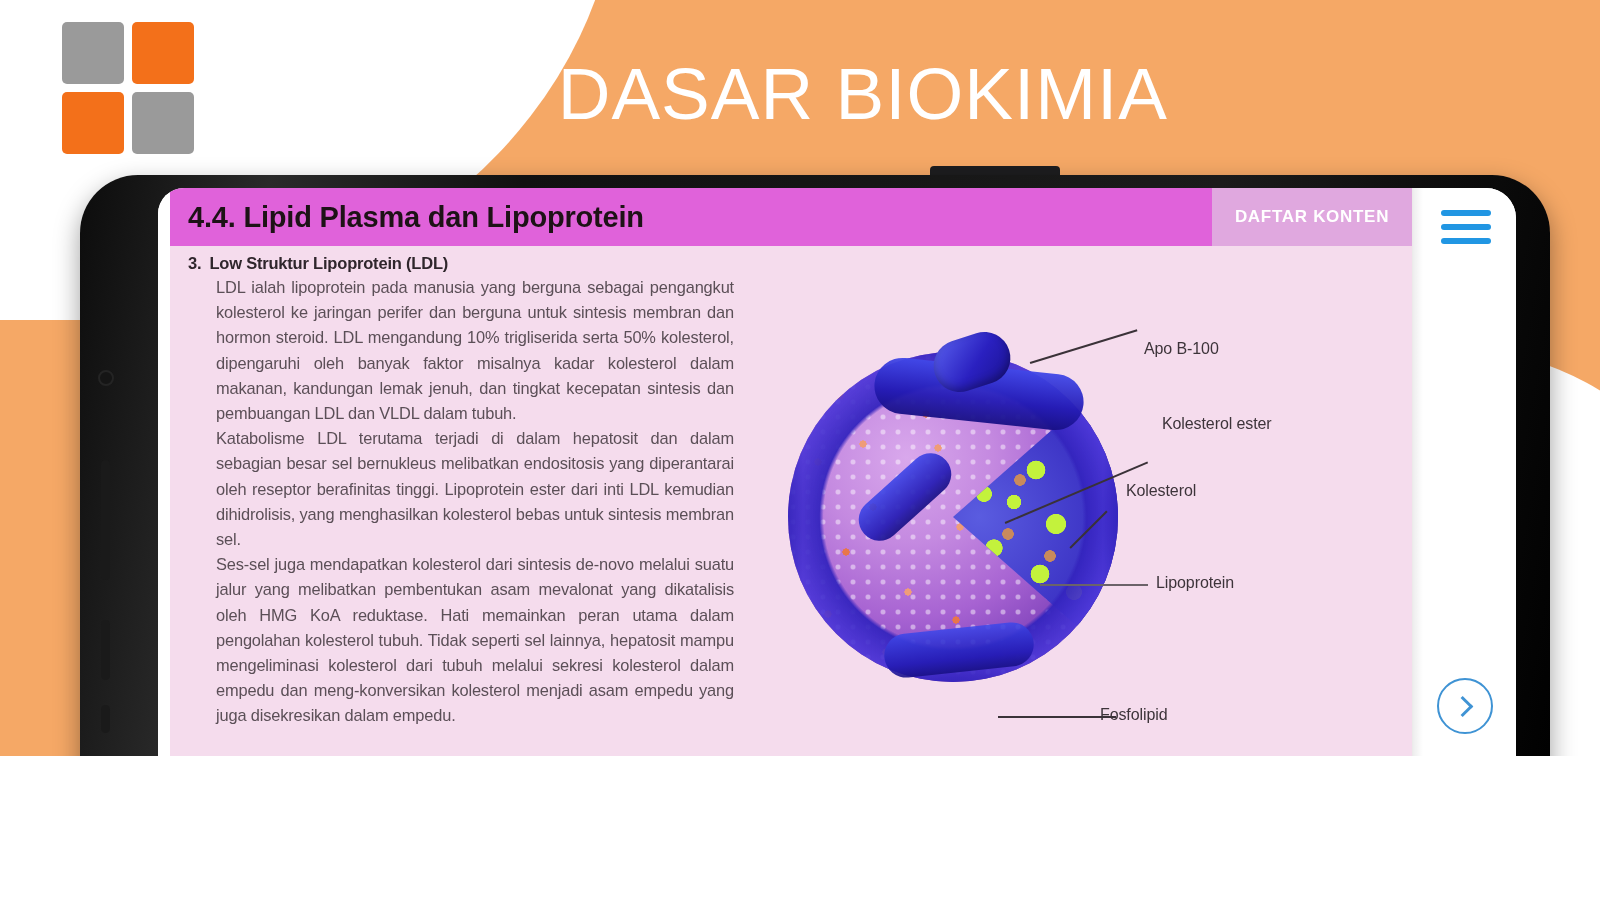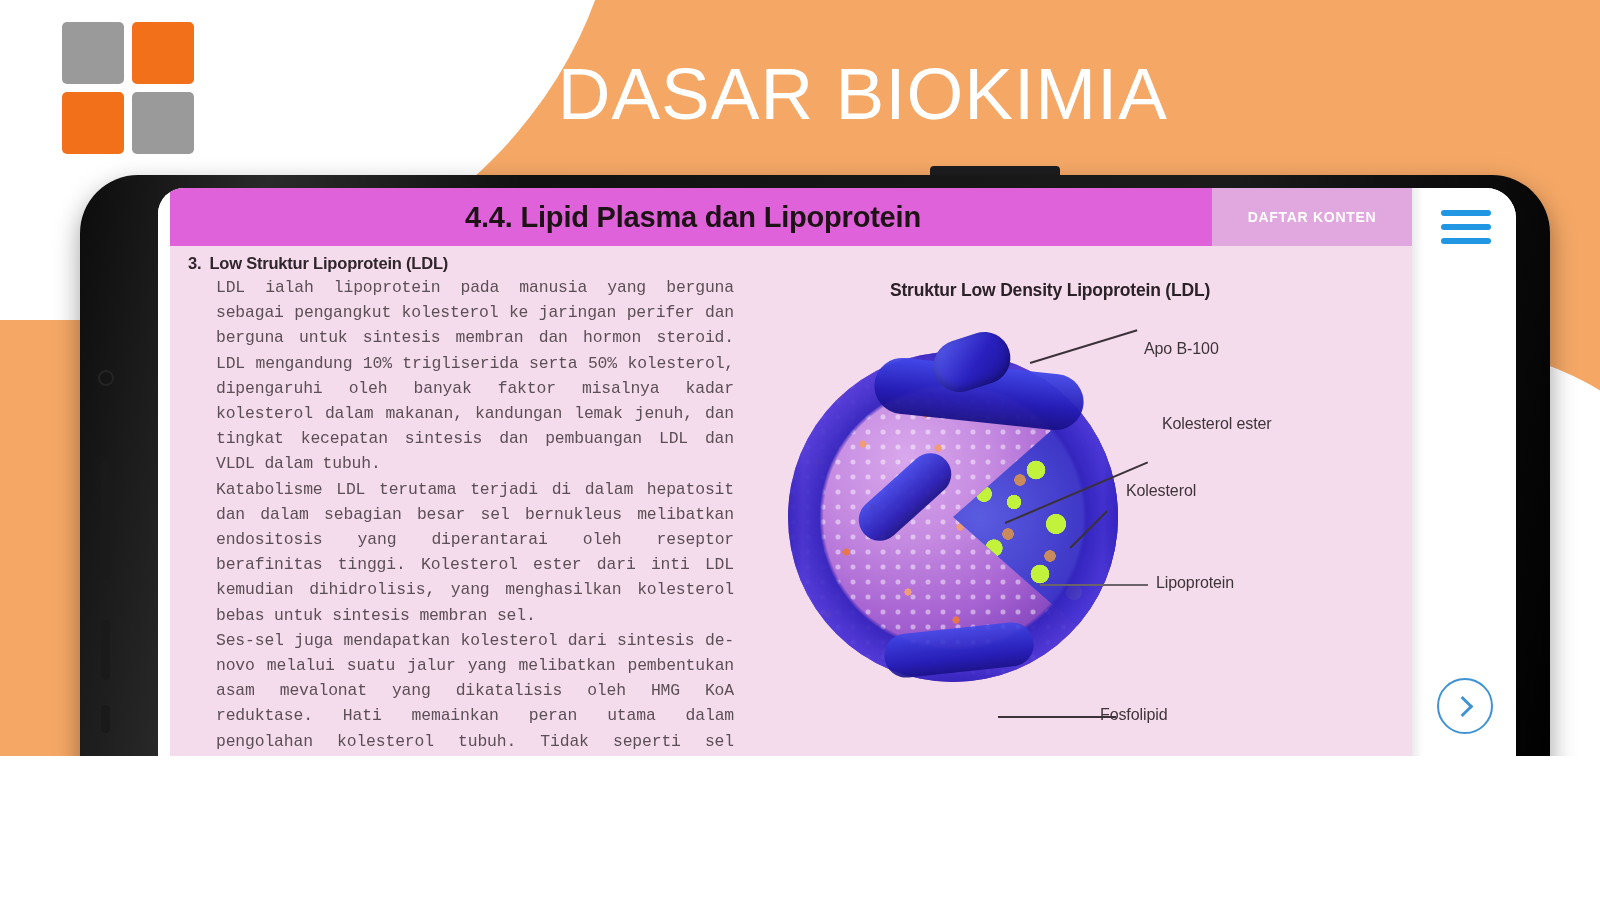--- a/index.html
+++ b/index.html
@@ -166,39 +166,38 @@
     height: 58px;
     display: flex;
     align-items: stretch;
     flex: 0 0 58px;
   }
   .doc-header-title-zone {
     flex: 1 1 auto;
     background: #e062da;
     display: flex;
     align-items: center;
-    padding-left: 4px;
-    justify-content: center;
+    padding-left: 18px;
   }
   .doc-title {
     font-size: 29px;
     font-weight: 700;
     color: #1d1216;
     white-space: nowrap;
     letter-spacing: -0.2px;
   }
   .doc-header-toc {
     flex: 0 0 200px;
     background: #e0a8df;
     display: flex;
     align-items: center;
     justify-content: center;
   }
   .toc-label {
-    font-size: 14px;
+    font-size: 17px;
     font-weight: 700;
     letter-spacing: 0.7px;
     color: #ffffff;
     white-space: nowrap;
   }
 
   
   .doc-body {
     flex: 1 1 auto;
     background: #f5dced;
@@ -223,21 +222,20 @@
   }
   .list-num { flex: 0 0 auto; }
 
   .para {
     font-size: 16.4px;
     line-height: 25.2px;
     text-align: justify;
     color: #5b4f57;
     padding-left: 28px;
     letter-spacing: -0.15px;
-    font-family: Liberation Mono, monospace;
   }
 
   .col-figure {
     flex: 1 1 auto;
     position: relative;
   }
 
   .fig-title {
     position: absolute;
     left: 50px; top: 26px;
@@ -493,27 +491,26 @@
         </div>
 
         <div class="doc-body">
 
           <div class="col-text">
             <div class="list-head">
               <span class="list-num">3.</span>
               <span>Low Struktur Lipoprotein (LDL)</span>
             </div>
             <p class="para">LDL ialah lipoprotein pada manusia yang berguna sebagai pengangkut kolesterol ke jaringan perifer dan berguna untuk sintesis membran dan hormon steroid. LDL mengandung 10% trigliserida serta 50% kolesterol, dipengaruhi oleh banyak faktor misalnya kadar kolesterol dalam makanan, kandungan lemak jenuh, dan tingkat kecepatan sintesis dan pembuangan LDL dan VLDL dalam tubuh.</p>
-            <p class="para">Katabolisme LDL terutama terjadi di dalam hepatosit dan dalam sebagian besar sel bernukleus melibatkan endositosis yang diperantarai oleh reseptor berafinitas tinggi. Kolesterol ester dari inti LDL kemudian dihidrolisis, yang menghasilkan kolesterol bebas untuk sintesis membran sel.</p>
+            <p class="para">Katabolisme LDL terutama terjadi di dalam hepatosit dan dalam sebagian besar sel bernukleus melibatkan endositosis yang diperantarai oleh reseptor berafinitas tinggi. Lipoprotein ester dari inti LDL kemudian dihidrolisis, yang menghasilkan kolesterol bebas untuk sintesis membran sel.</p>
             <p class="para">Ses-sel juga mendapatkan kolesterol dari sintesis de-novo melalui suatu jalur yang melibatkan pembentukan asam mevalonat yang dikatalisis oleh HMG KoA reduktase. Hati memainkan peran utama dalam pengolahan kolesterol tubuh. Tidak seperti sel lainnya, hepatosit mampu mengeliminasi kolesterol dari tubuh melalui sekresi kolesterol dalam empedu dan meng-konversikan kolesterol menjadi asam empedu yang juga disekresikan dalam empedu.</p>
           </div>
 
           <div class="col-figure">
 
-            <div class="fig-title">Struktur Low Density Lipoprotein (LDL)</div>
 
             <div class="ldl-wrap">
               <div class="ldl-sphere"></div>
               <div class="ldl-beads"></div>
               <div class="ldl-speckles"></div>
               <div class="ldl-core">
                 <div class="ldl-core-inner"></div>
                 <div class="ldl-core-fill"></div>
               </div>
               <div class="ldl-rim"></div>

